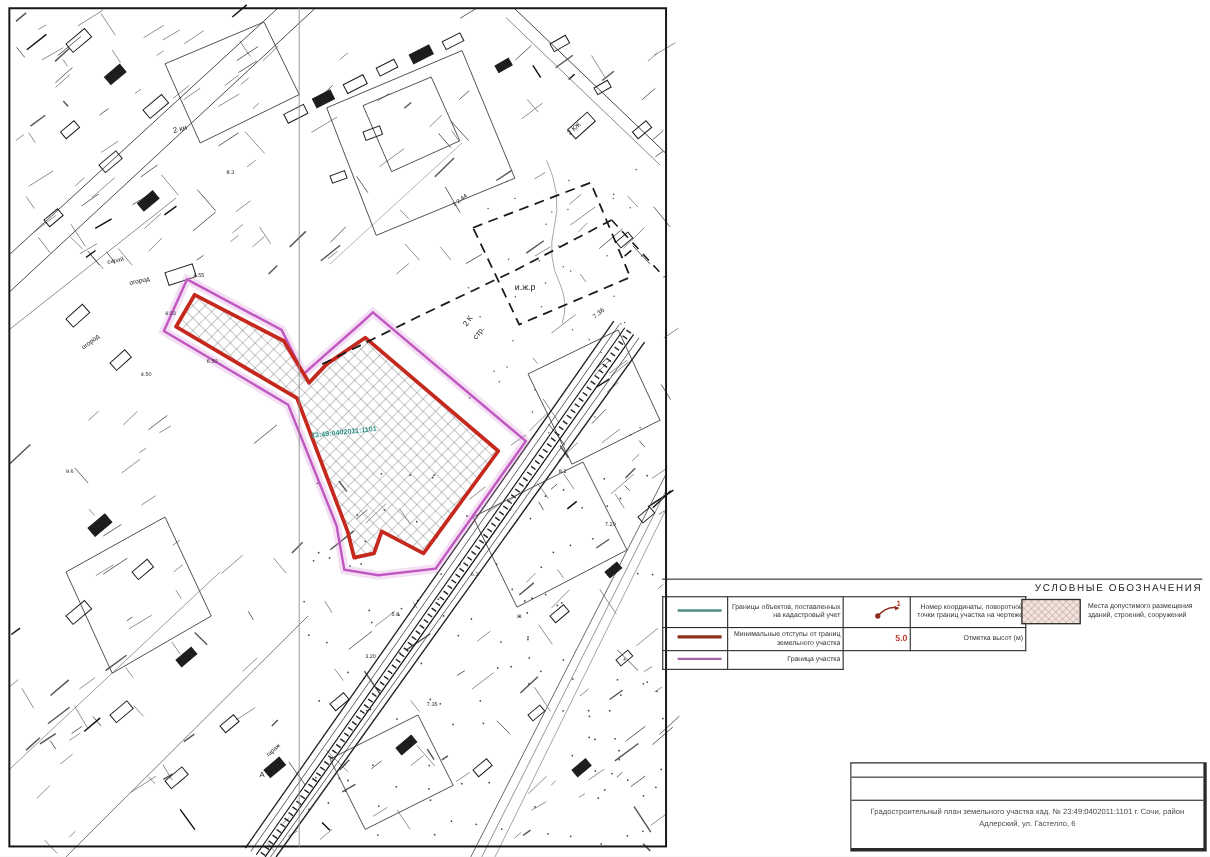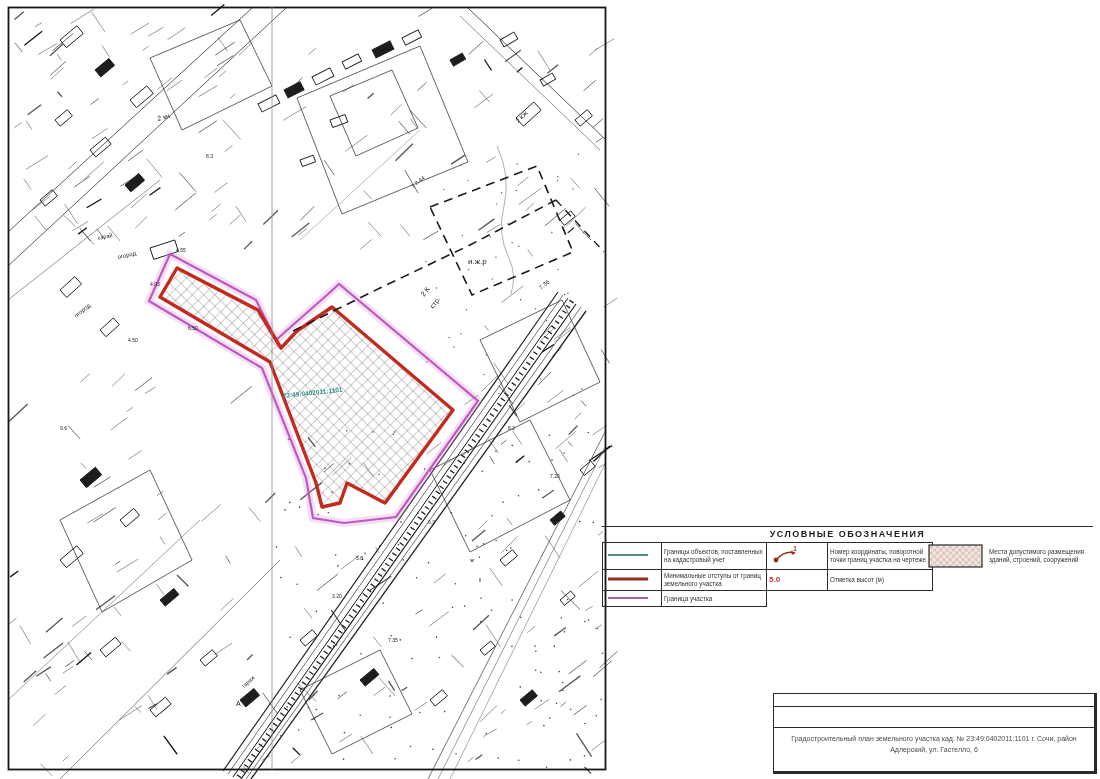--- a/index.html
+++ b/index.html
@@ -2,25 +2,25 @@
 <html><head>
 <meta charset="utf-8">
 <style>
   html,body{margin:0;padding:0;background:#e8e8e8;}
   #sheet{position:relative;width:1100px;height:779px;background:#ffffff;outline:1px solid #c9c9c9;
          font-family:"Liberation Sans",sans-serif;overflow:hidden;}
   #map-svg{position:absolute;left:0;top:0;}
   
   #legend{position:absolute;left:602px;top:526px;width:493px;}
   #legend-toprule{position:absolute;left:0;top:0;width:491px;height:0;border-top:1px solid #2a2a2a;}
-  #legend-title{position:absolute;left:0;top:3px;width:491px;text-align:center;
-                font-size:9px;font-weight:bold;letter-spacing:1.5px;color:#1c1c1c;}
+  #legend-title{position:absolute;left:0;top:3px;width:491px;text-align:right;
+                font-size:9px;font-weight:normal;letter-spacing:1.5px;color:#1c1c1c;}
   #legend-table{position:absolute;left:0;top:16px;border-collapse:collapse;}
   #legend-table td{border:1px solid #2a2a2a;padding:2px 2px;font-size:6.3px;line-height:1.25;
-                   color:#333;text-align:left;vertical-align:middle;}
+                   color:#333;text-align:right;vertical-align:middle;}
   td.sw{width:54px;} td.tx{width:100px;} td.sy{width:56px;} td.tx2{width:100px;}
   .red-num{color:#c0392b;font-size:8px;font-weight:bold;}
   #hatch-item{position:absolute;left:326px;top:17px;width:165px;display:flex;align-items:center;gap:5px;}
   #hatch-item .lbl{font-size:6.3px;line-height:1.3;color:#333;width:104px;}
   
   #title-block{position:absolute;left:773px;top:693px;width:320px;height:77px;
                border:1px solid #2a2a2a;border-right:3px solid #2a2a2a;border-bottom:3px solid #2a2a2a;}
   #tb-row1{position:absolute;left:0;top:12px;width:100%;height:0;border-top:1px solid #2a2a2a;}
   #tb-row2{position:absolute;left:0;top:33px;width:100%;height:0;border-top:1px solid #2a2a2a;}
   #tb-text{position:absolute;left:4px;top:40px;width:312px;text-align:center;

